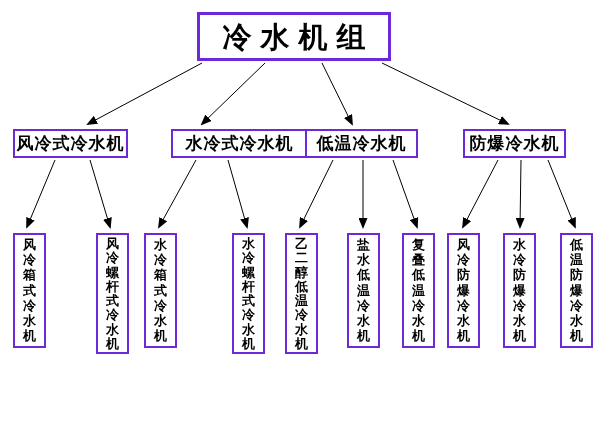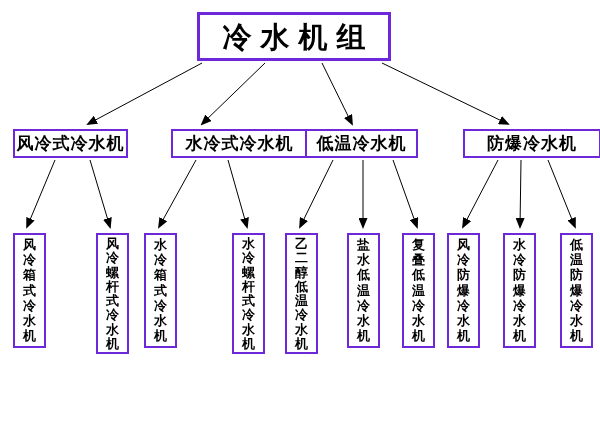--- a/index.html
+++ b/index.html
@@ -38,21 +38,21 @@
   .l2-box {
     top: 129px;
     height: 29px;
     font-size: 17px;
     line-height: 26px;
     letter-spacing: 1px;
   }
   .l2-1 { left: 13px;  width: 115px; }
   .l2-2 { left: 155px; width: 137px; margin-left: 16px; }
   .l2-3 { left: 305px; width: 113px; }
-  .l2-4 { left: 463px; width: 138px; }
+  .l2-4 { left: 463px; width: 103px; }
   .l3-box {
     top: 233px;
     width: 33px;
     font-size: 13px;
     white-space: pre-line;
     padding-top: 2px;
   }
   .h7 { height: 115px; line-height: 15.2px; }
   .h8 { height: 121px; line-height: 14.3px; }
   .l3-1  { left: 13px;  }

